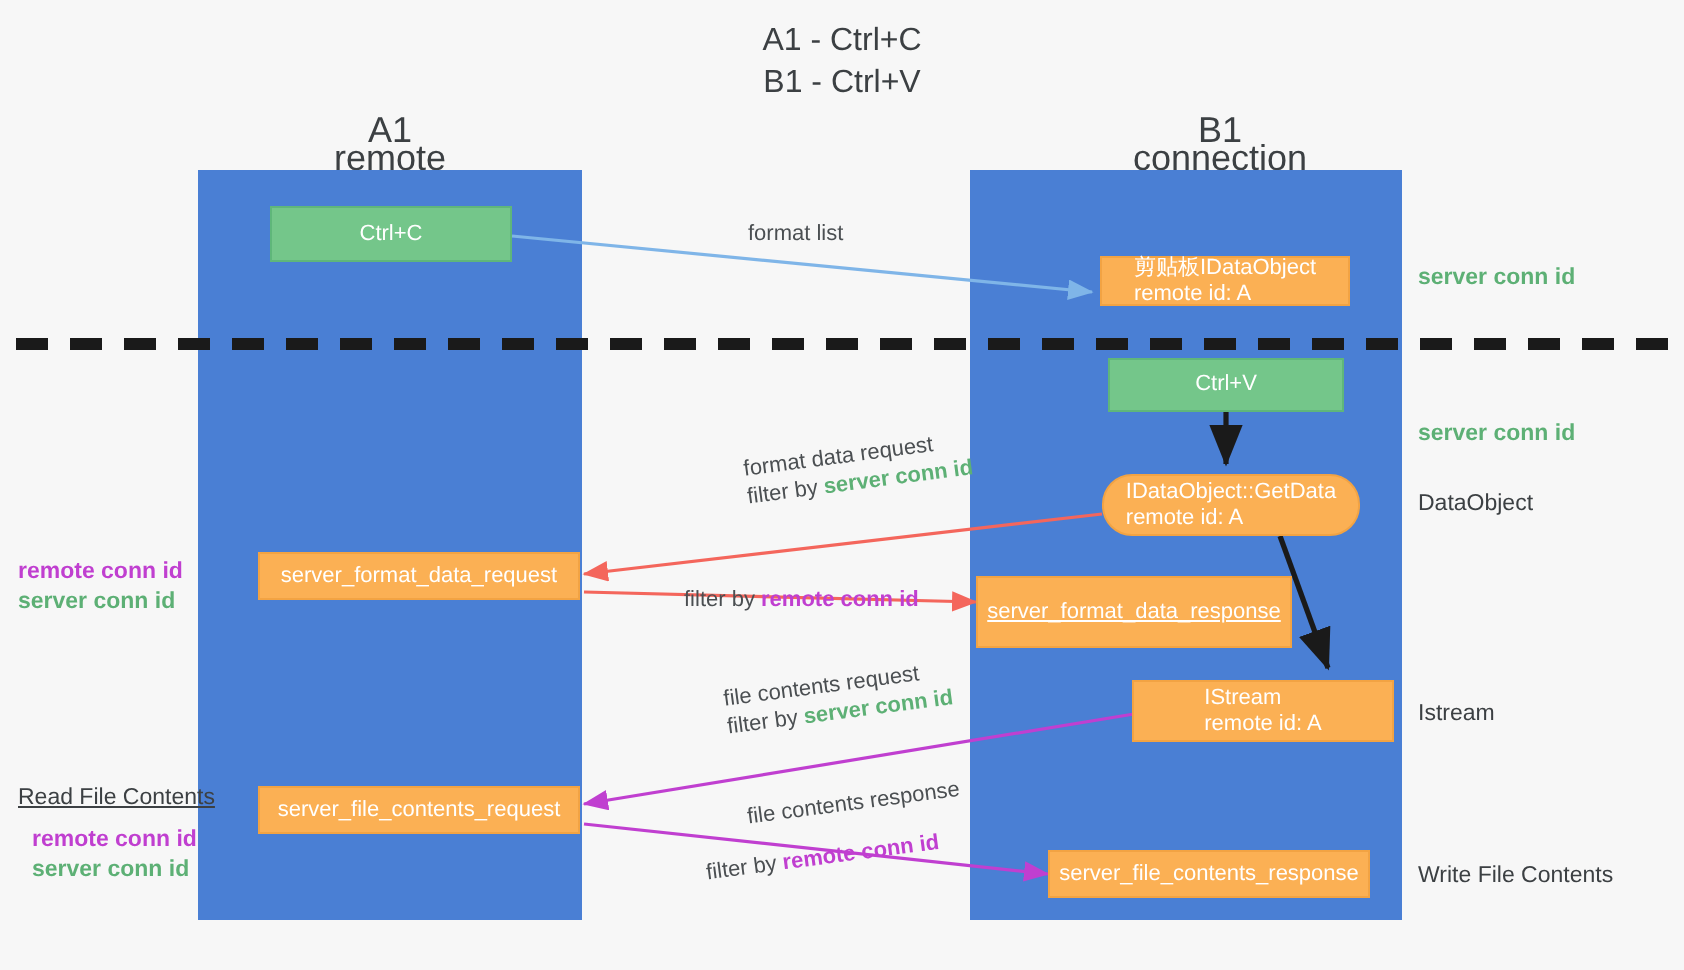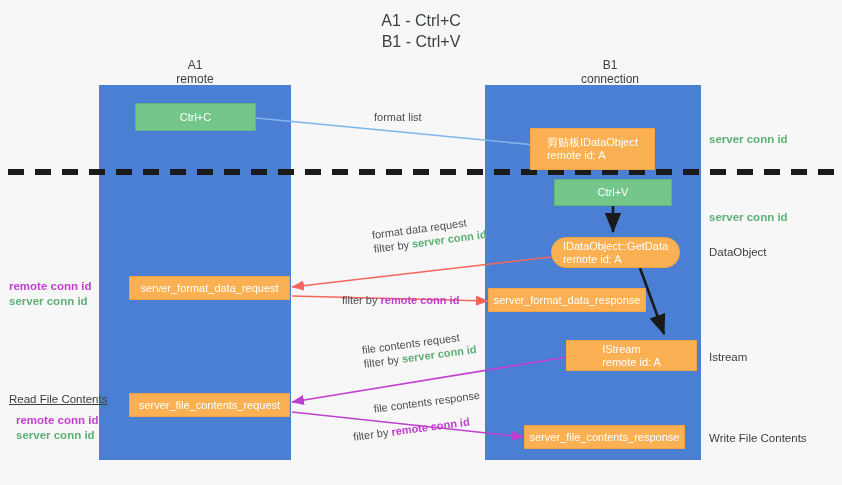--- a/index.html
+++ b/index.html
@@ -16,21 +16,21 @@
 
   .title{
     left:0;top:10px;width:842px;text-align:center;
     font-size:16px;line-height:21px;color:#3c4043;white-space:pre-line;
   }
 
   .lane{
     background:#4a7fd4;
   }
   .lane-head{
-    text-align:center;font-size:12px;line-height:14px;color:#3c4043;white-space:pre-line;
+    text-align:center;font-size:18px;line-height:14px;color:#3c4043;white-space:pre-line;
   }
 
   .node{
     position:absolute;box-sizing:border-box;
     display:flex;align-items:center;justify-content:center;
     text-align:left;color:#ffffff;font-size:11px;line-height:13px;
     border:1px solid rgba(0,0,0,0.10);
     white-space:pre-line;
   }
   .node.green{background:#74c68a;border-color:#5fb67a;}
@@ -90,31 +90,31 @@
 
     <line x1="292" y1="296" x2="488" y2="301" stroke="#f4665c" stroke-width="1.6" marker-end="url(#ah-red)"></line>
 
     <line x1="567" y1="357" x2="292" y2="402" stroke="#c03fd0" stroke-width="1.6" marker-end="url(#ah-mag)"></line>
 
     <line x1="292" y1="412" x2="524" y2="437" stroke="#c03fd0" stroke-width="1.6" marker-end="url(#ah-mag)"></line>
   </svg>
 
   <div class="node green" style="left:135px;top:103px;width:121px;height:28px;">Ctrl+C</div>
 
-  <div class="node orange" style="left:530px;top:128px;width:125px;height:42px;">剪贴板IDataObject
+  <div class="node orange" style="left:550px;top:128px;width:125px;height:25px;">剪贴板IDataObject
 remote id: A</div>
 
   <div class="node green" style="left:554px;top:179px;width:118px;height:27px;">Ctrl+V</div>
 
   <div class="node orange" style="left:551px;top:237px;width:129px;height:31px;border-radius:15px;">IDataObject::GetData
 remote id: A</div>
 
   <div class="node orange" style="left:129px;top:276px;width:161px;height:24px;">server_format_data_request</div>
 
-  <div class="node orange" style="left:488px;top:288px;width:158px;height:24px;">server_format_data_response</div>
+  <div class="node orange" style="left:488px;top:288px;width:158px;height:36px;text-decoration:underline;">server_format_data_response</div>
 
   <div class="node orange" style="left:566px;top:340px;width:131px;height:31px;">IStream
 remote id: A</div>
 
   <div class="node orange" style="left:524px;top:425px;width:161px;height:24px;">server_file_contents_response</div>
 
   <div class="node orange" style="left:129px;top:393px;width:161px;height:24px;">server_file_contents_request</div>
 
   <div class="abs edge-label" style="left:374px;top:110px;">format list</div>
 

